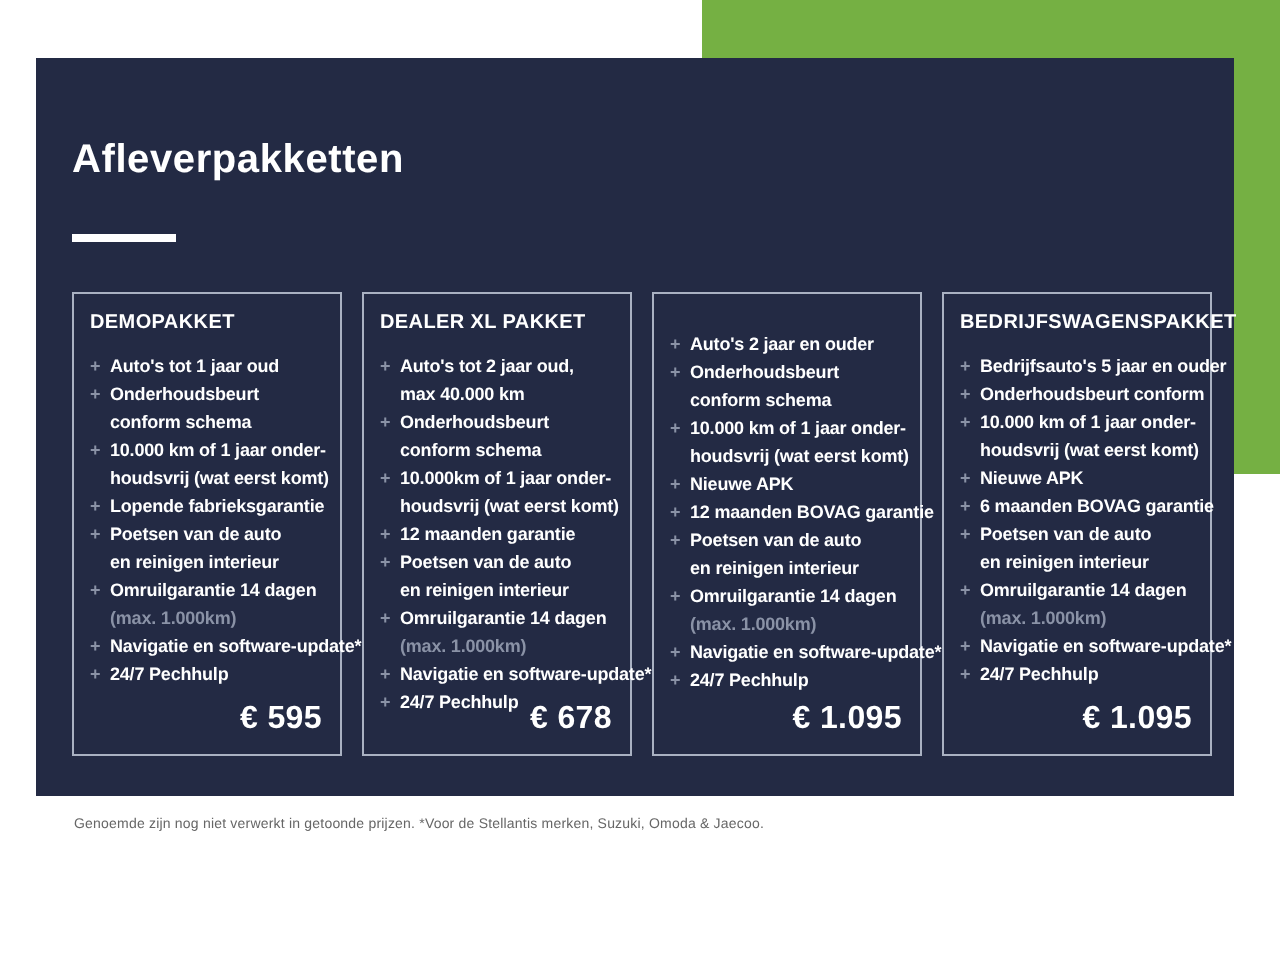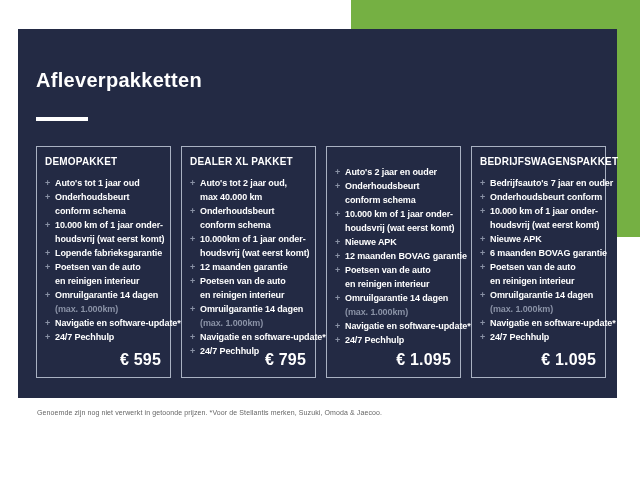--- a/index.html
+++ b/index.html
@@ -176,21 +176,21 @@
           </div>
           <div class="feat-line">
             <span class="marker">+</span>
             <span class="feat-text">Navigatie en software-update*</span>
           </div>
           <div class="feat-line">
             <span class="marker">+</span>
             <span class="feat-text">24/7 Pechhulp</span>
           </div>
         </div>
-        <div class="price">€ 795</div>
+        <div class="price">€ 678</div>
       </div>
       <div class="card">
         <div class="features">
           <div class="feat-line">
             <span class="marker">+</span>
             <span class="feat-text">Auto's 2 jaar en ouder</span>
           </div>
           <div class="feat-line">
             <span class="marker">+</span>
             <span class="feat-text">Onderhoudsbeurt</span>
@@ -240,21 +240,21 @@
             <span class="feat-text">24/7 Pechhulp</span>
           </div>
         </div>
         <div class="price">€ 1.095</div>
       </div>
       <div class="card">
         <div class="card-title">BEDRIJFSWAGENSPAKKET</div>
         <div class="features">
           <div class="feat-line">
             <span class="marker">+</span>
-            <span class="feat-text">Bedrijfsauto's 7 jaar en ouder</span>
+            <span class="feat-text">Bedrijfsauto's 5 jaar en ouder</span>
           </div>
           <div class="feat-line">
             <span class="marker">+</span>
             <span class="feat-text">Onderhoudsbeurt conform</span>
           </div>
           <div class="feat-line">
             <span class="marker">+</span>
             <span class="feat-text">10.000 km of 1 jaar onder-</span>
           </div>
           <div class="feat-line">

